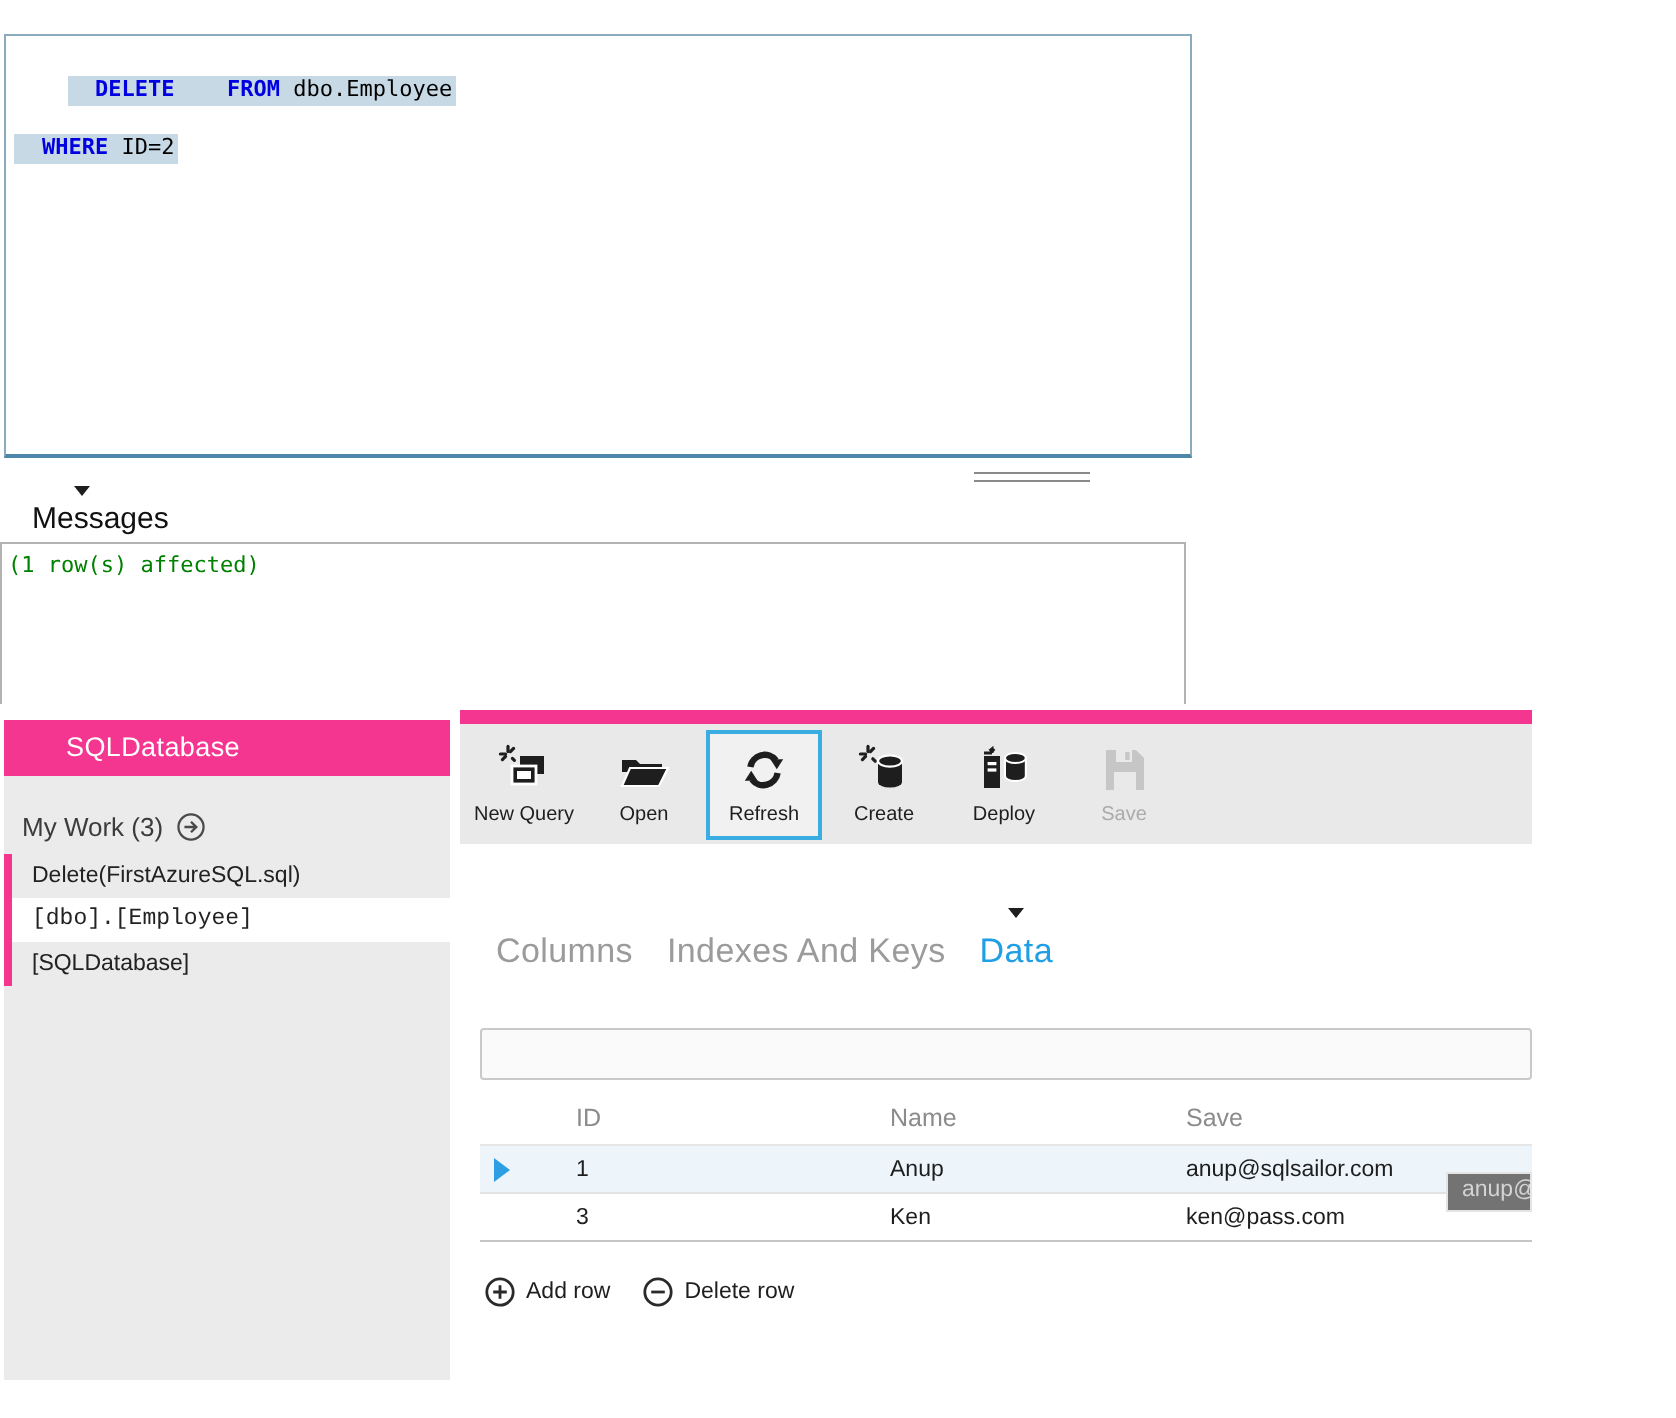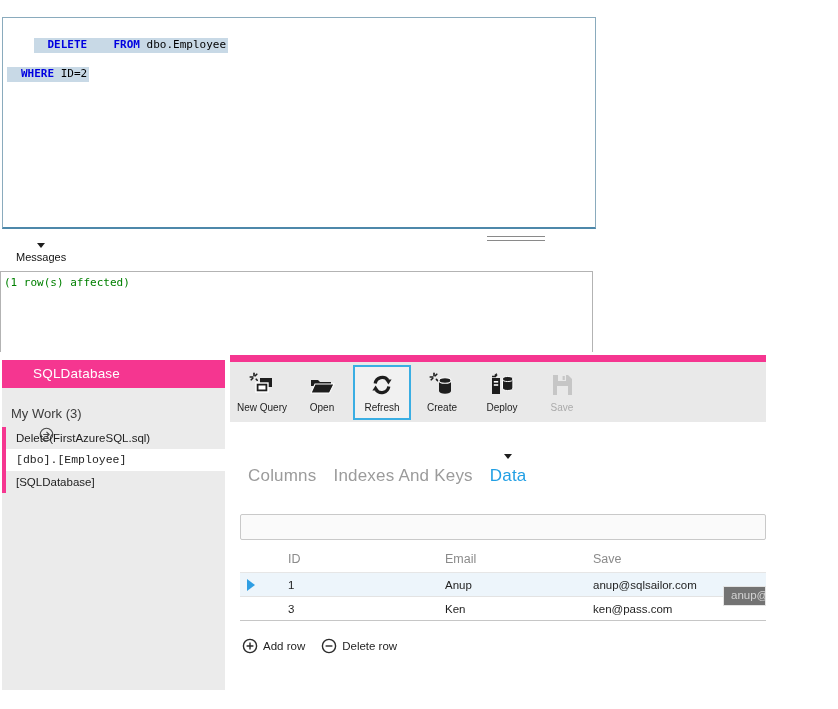--- a/index.html
+++ b/index.html
@@ -21,34 +21,34 @@
   .kw { color:#0000e0; font-weight:bold;padding-left:13px; }
 
   
   .splitter { position:absolute; left:487px; top:236px; width:58px; height:5px;
     border-top:1px solid #8a8a8a; border-bottom:1px solid #8a8a8a; }
 
   
   .msg-arrow { position:absolute; left:37px; top:243px; width:0; height:0;
     border-left:4px solid transparent; border-right:4px solid transparent;
     border-top:5px solid #1e1e1e; }
-  .msg-label { position:absolute; left:16px; top:251px; font-size:11px; color:#111; }
+  .msg-label { position:absolute; left:16px; top:251px; font-size:15px; color:#111; }
   .msg-panel {
     position:absolute; left:0px; top:271px; width:593px; height:81px;
     background:#fff; border:1px solid #b3b3b3; border-bottom:none;
     font-family:"DejaVu Sans Mono","Liberation Mono",monospace;
     font-size:11px; color:#008000; padding:4px 3px;
   }
 
   
   .sidebar { position:absolute; left:2px; top:360px; width:223px; height:330px; background:#ebebeb; }
   .sidebar-header { height:28px; background:#f53690; color:#fff; font-size:13.5px;
     line-height:28px; padding-left:31px; letter-spacing:.2px; }
   .my-work { position:absolute; left:9px; top:46px; display:flex; align-items:center;
-    gap:6px; font-size:13px; color:#3c3c3c;flex-direction:column; }
+    gap:6px; font-size:13px; color:#3c3c3c; }
   .go-icon { width:15px; height:15px; }
   .sidebar-items { position:absolute; left:0; top:67px; width:223px;
     border-left:4px solid #f53690; }
   .sidebar-item { height:22px; line-height:22px; font-size:11.5px; color:#222;
     padding-left:10px; cursor:default; }
   .sidebar-item.selected { background:#ffffff;font-family:Liberation Mono, monospace; }
 
   
   .main { position:absolute; left:230px; top:355px; width:536px; height:335px; }
   .pink-bar { position:absolute; left:0; top:0; width:536px; height:7px; background:#f53690; }
@@ -207,21 +207,21 @@
       <span class="tab">Indexes And Keys</span>
       <span class="tab active"><span class="tab-caret"></span><span>Data</span></span>
     </div>
 
     <div class="filter-bar"></div>
 
     <div class="grid">
       <div class="grid-row grid-head">
         <div class="ptr-cell"></div>
         <div>ID</div>
-        <div>Email</div>
+        <div>Name</div>
         <div>Save</div>
       </div>
       <div class="grid-row grid-data selected r1">
         <div class="ptr-cell">
             <span class="row-pointer"></span>
           </div>
         <div>1</div>
         <div>Anup</div>
         <div>anup@sqlsailor.com</div>
       </div>

